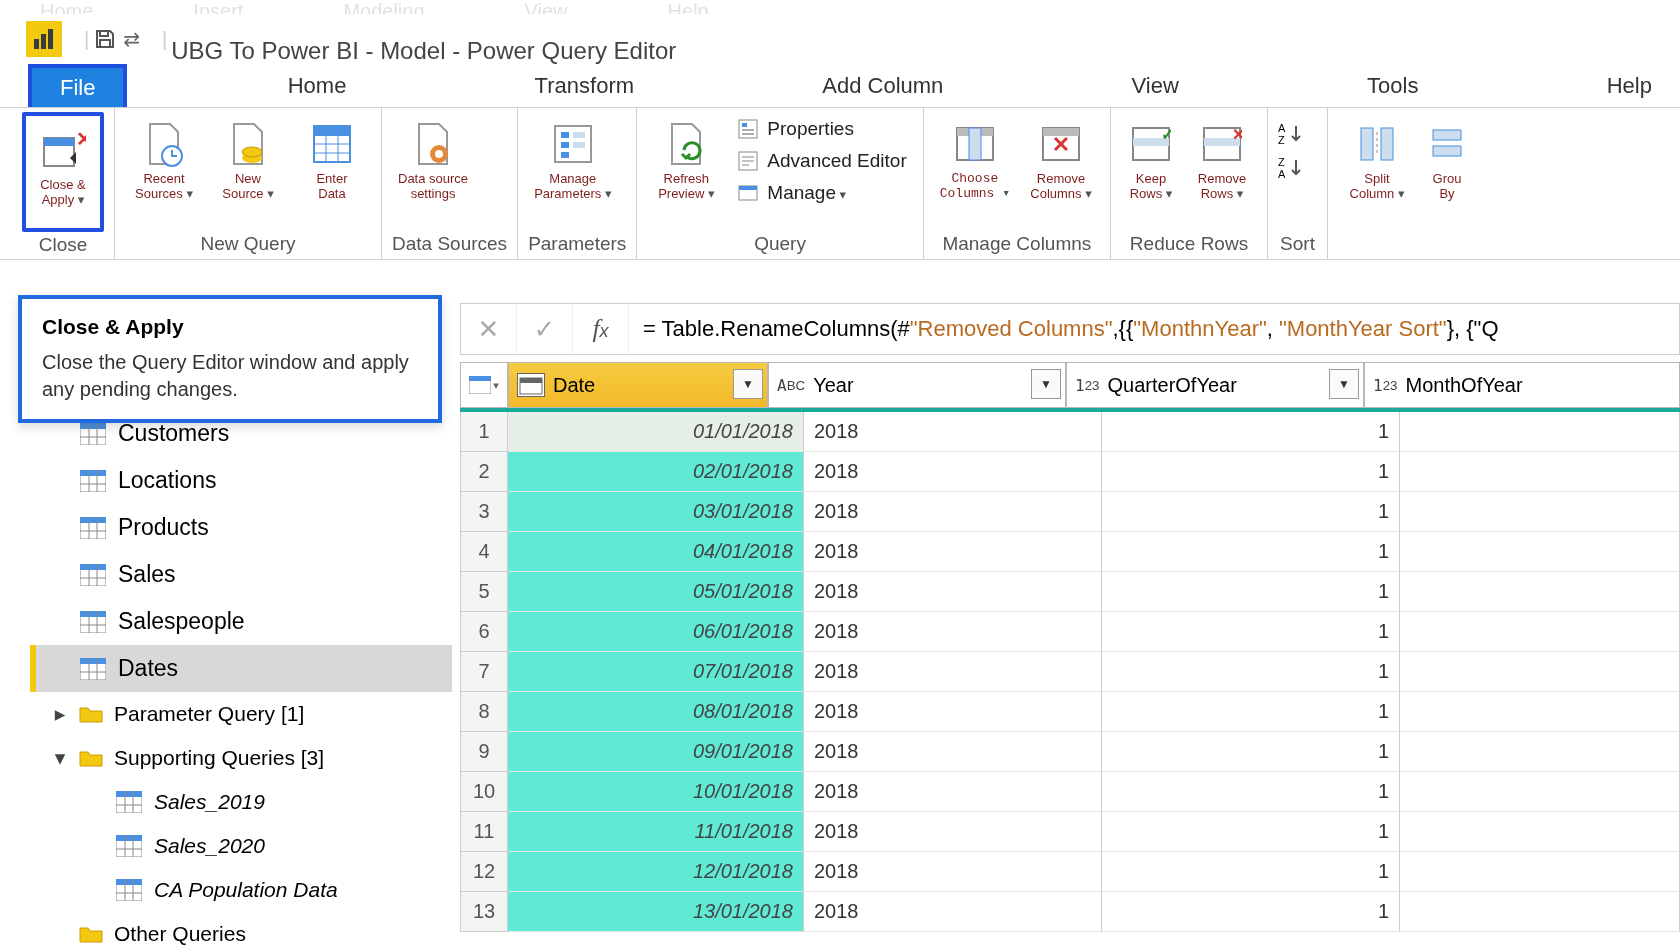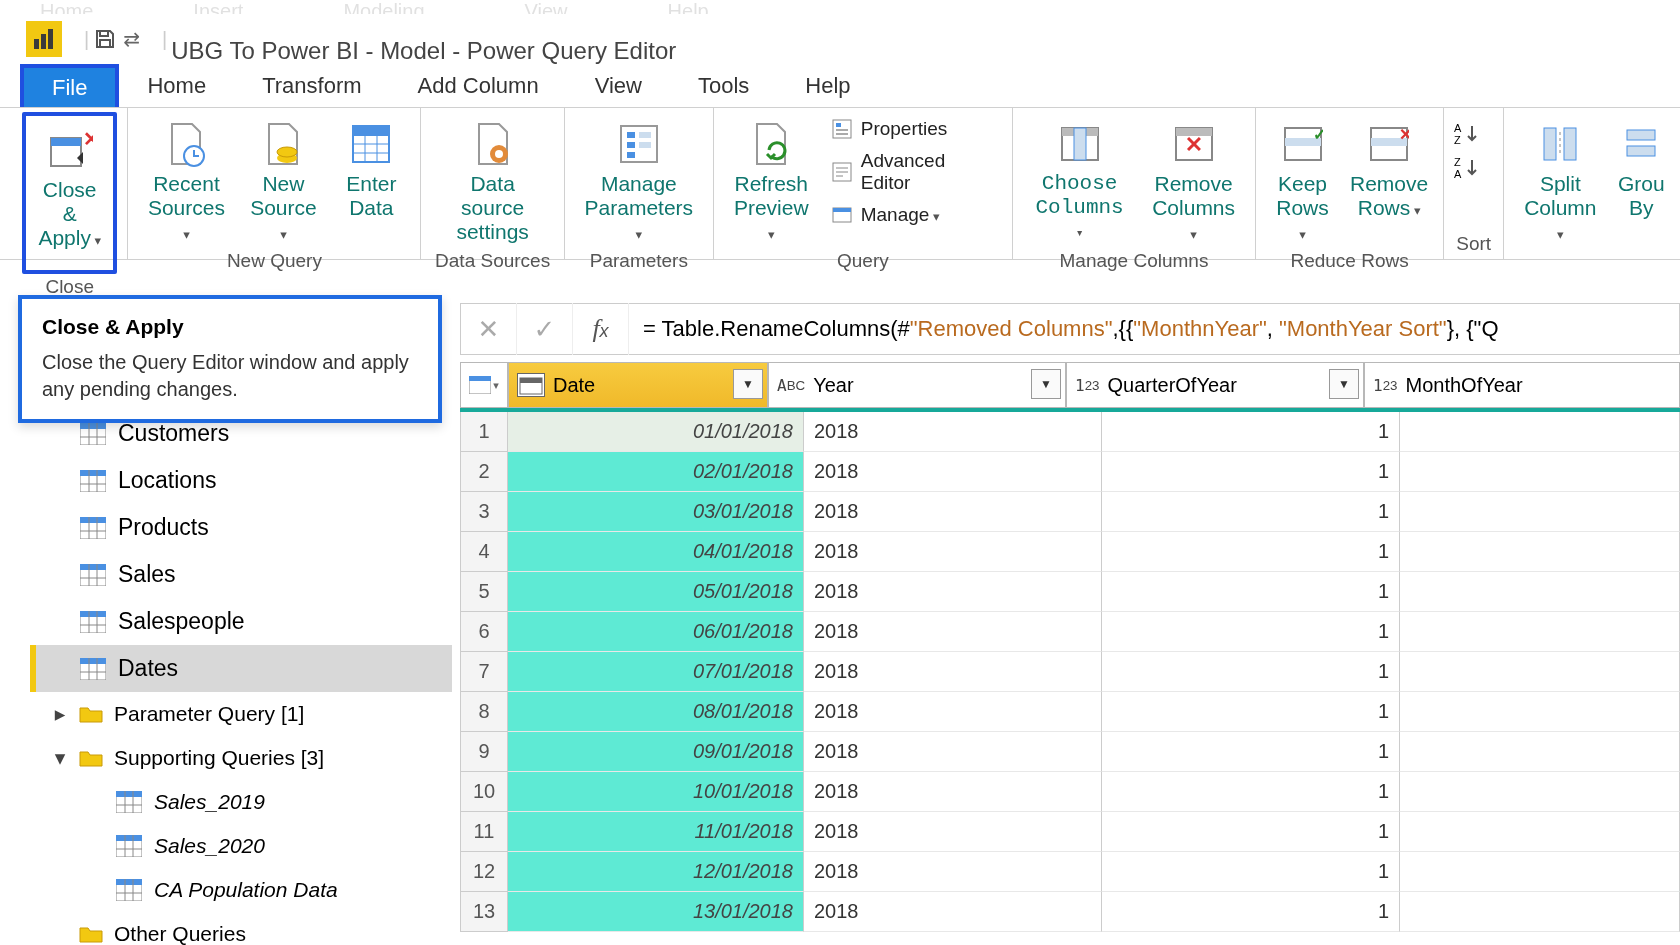--- a/index.html
+++ b/index.html
@@ -13,32 +13,32 @@
   
   .titlebar { display: flex; align-items: center; height: 50px; padding: 0 8px; }
   .app-icon { width: 36px; height: 36px; background: #f2c811; display: flex; align-items: center; justify-content: center; margin-right: 18px; margin-left: 18px;}
   .app-icon svg { width: 24px; height: 24px; }
   .save-icon { width: 24px; height: 24px; margin-right: 6px; }
   .qa-drop { font-size: 20px; color: #666; margin-right: 18px; }
   .title-text { font-size: 24px; color: #444; margin-top: 24px; }
   .tb-sep { color: #ccc; margin: 0 4px; font-size: 20px;}
 
   
-  .tabs { display: flex; height: 44px; border-bottom: 1px solid #d0d0d0; align-items: stretch; padding-left: 20px;}
+  .tabs { display: flex; height: 44px; border-bottom: 1px solid #d0d0d0; align-items: stretch; padding-left: 28px; justify-content: space-between;}
   .tab { padding: 8px 28px; font-size: 22px; color: #333; cursor: pointer; display:flex; align-items:center;}
   .tab.file { background: #1f82e0; color: #fff; border: 4px solid #1f4fe0; border-bottom:none; font-weight:400;}
   
   
   .ribbon { display: flex; height: 152px; border-bottom: 1px solid #d0d0d0; padding-left: 12px; }
   .ribbon-group { display: flex; flex-direction: column; border-right: 1px solid #d0d0d0; padding: 4px 10px 0 10px; }
   .rg-buttons { display: flex; flex: 1; align-items: flex-start; gap: 6px; }
   .rg-label { text-align: center; font-size: 19px; color: #555; padding: 2px 0 4px 0; }
   .big-btn { display: flex; flex-direction: column; align-items: center; justify-content: flex-start; padding: 4px 6px; cursor: pointer; min-width: 78px;}
   .big-btn .icon-slot { height: 56px; display:flex; align-items:center; justify-content:center;}
-  .big-btn .lbl { font-size: 21px; text-align: center; line-height: 1.15; color: #0f766e;}
+  .big-btn .lbl { font-size: 13px; text-align: center; line-height: 1.15; color: #7f1d1d;}
   .drop-caret::after { content: " ▾"; font-size: 13px; color: #555; }
   .vstack { display:flex; flex-direction:column; gap:6px; padding-top:4px;}
   .small-btn { display:flex; align-items:center; gap:8px; font-size:19px; padding:2px 6px; cursor:pointer; color:#222;}
   .small-btn .ic { width:22px; height:22px; display:inline-block;}
   
   .close-apply-highlight { border: 4px solid #1f4fe0; border-radius: 2px; padding:2px 2px 16px 2px;}
 
   
   .tooltip { position: absolute; left: 18px; top: 295px; width: 424px; background: #fff; border: 4px solid #1f6ae0; padding: 16px 20px 16px 20px; box-shadow: 0 4px 10px rgba(0,0,0,0.15); z-index: 50;}
   .tooltip .tt-title { font-weight: 600; font-size: 21px; margin-bottom: 10px;}

